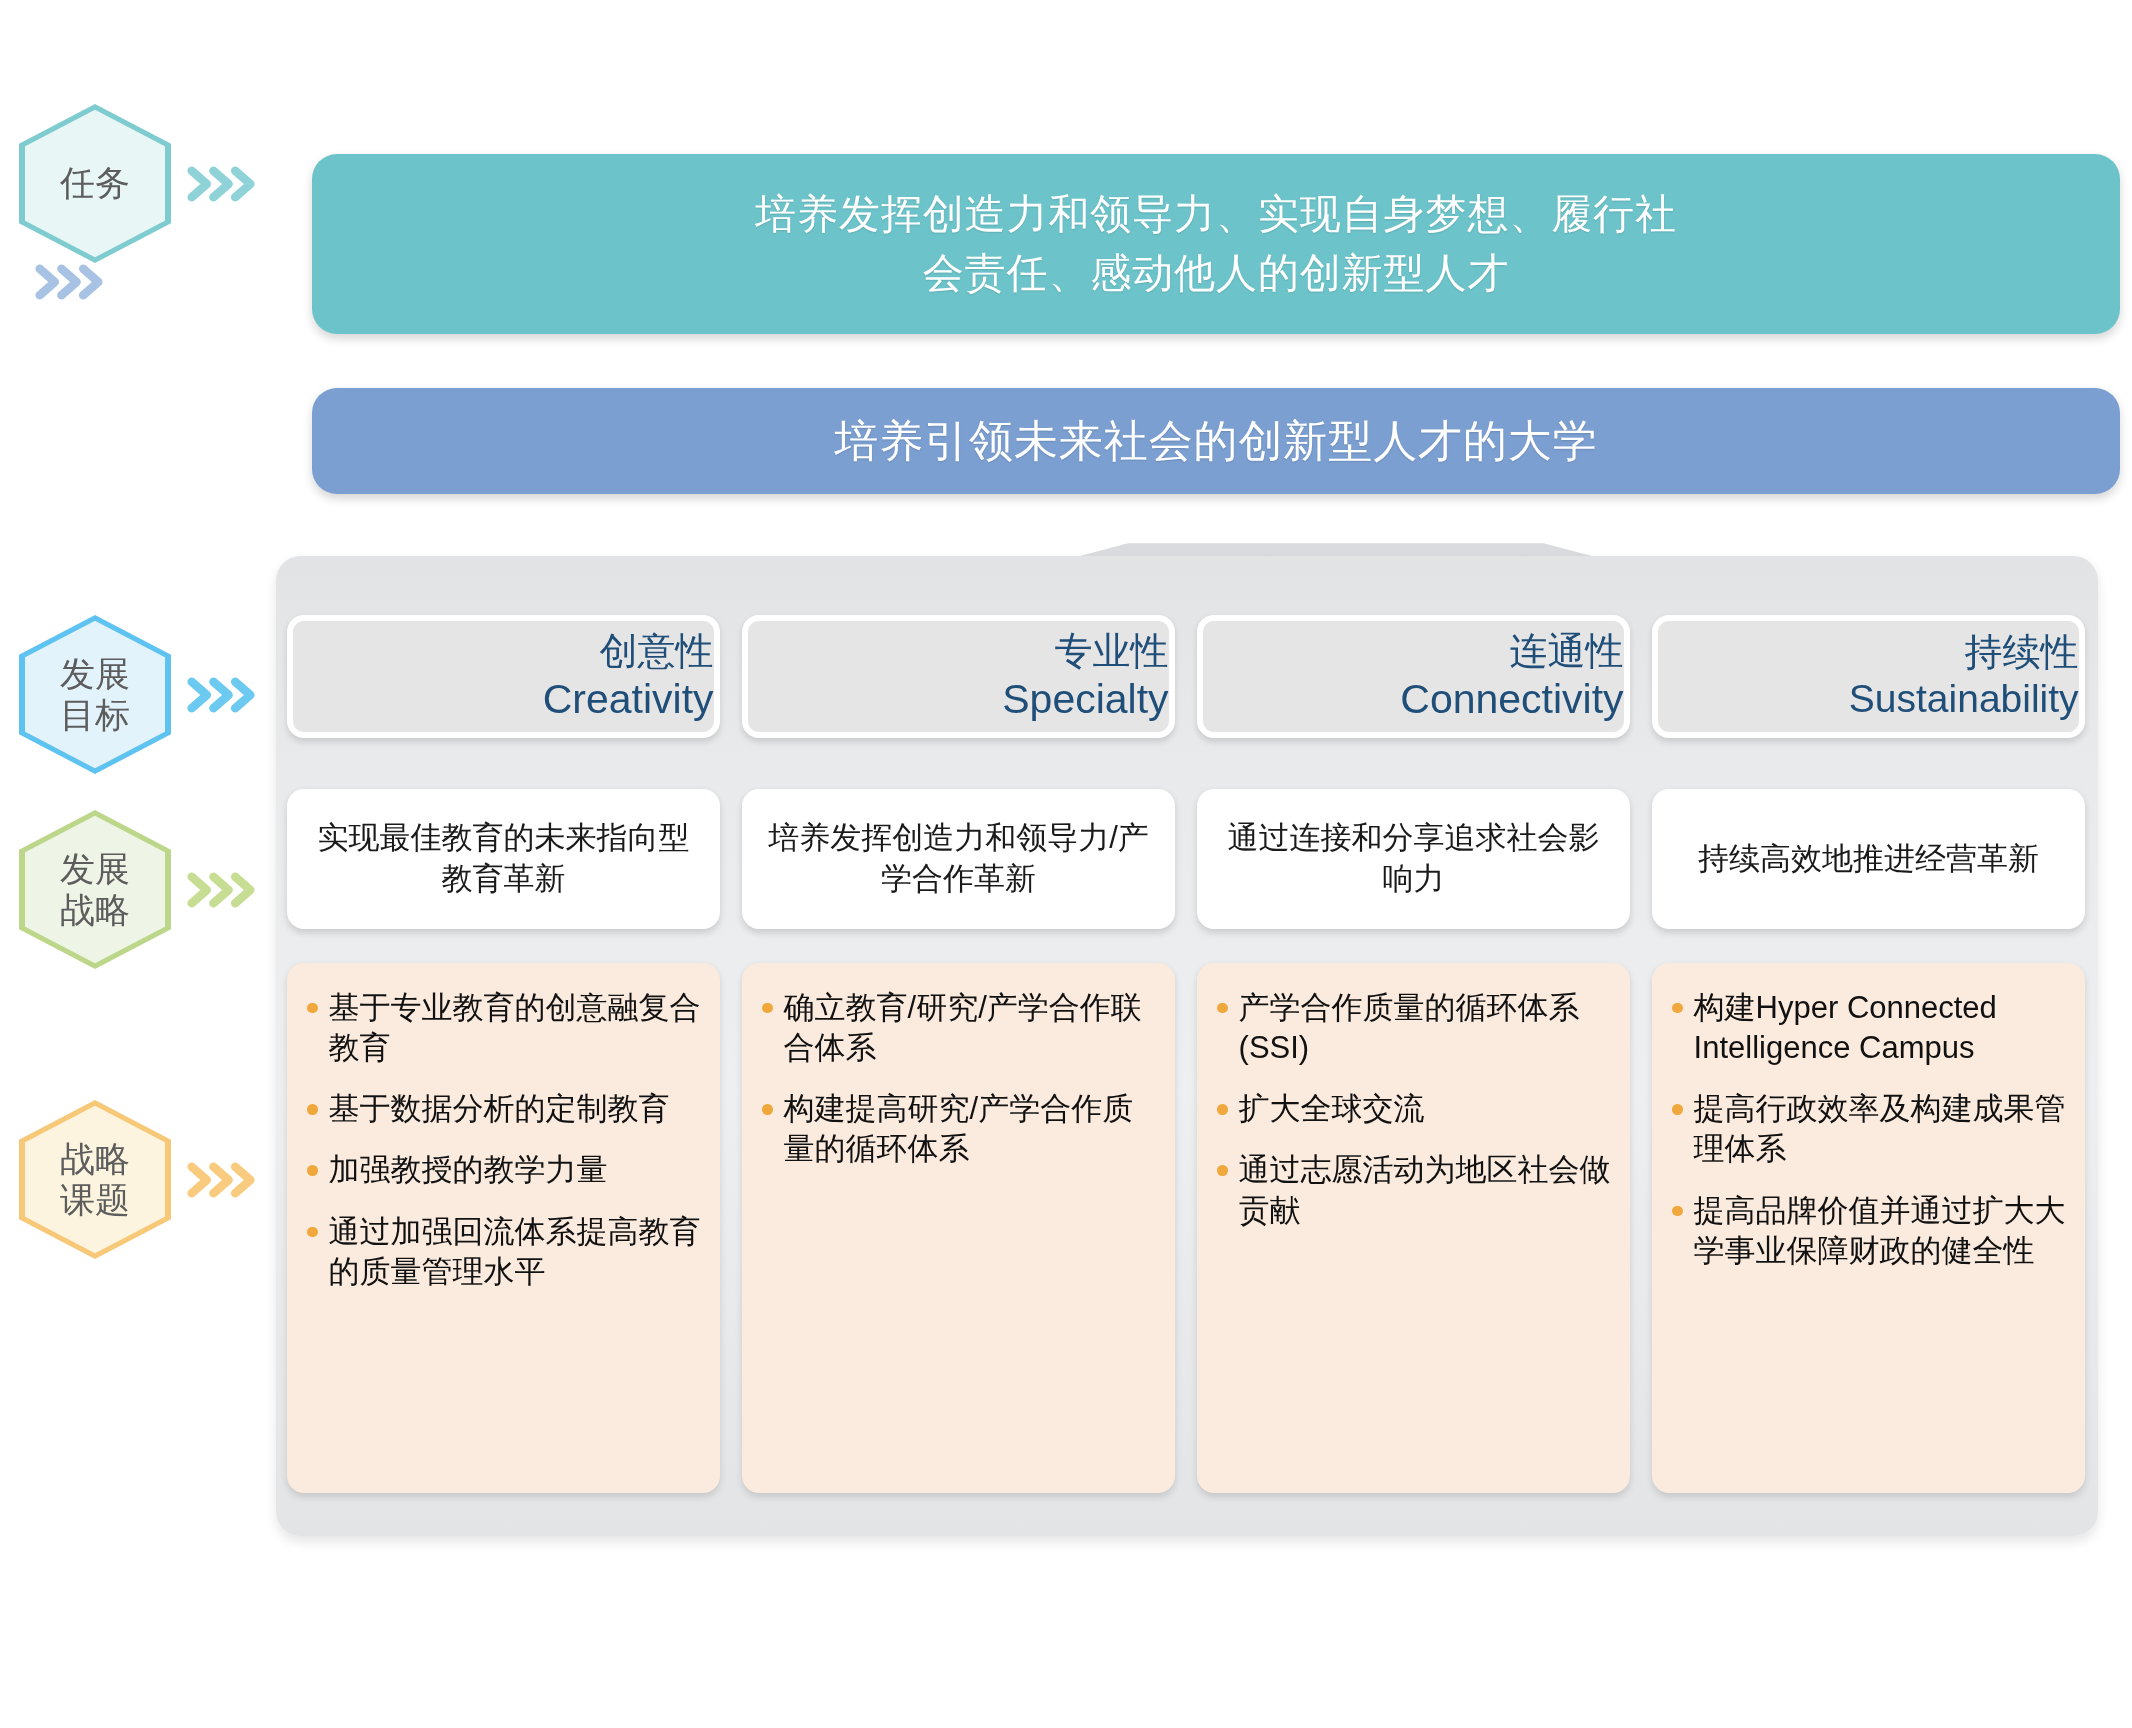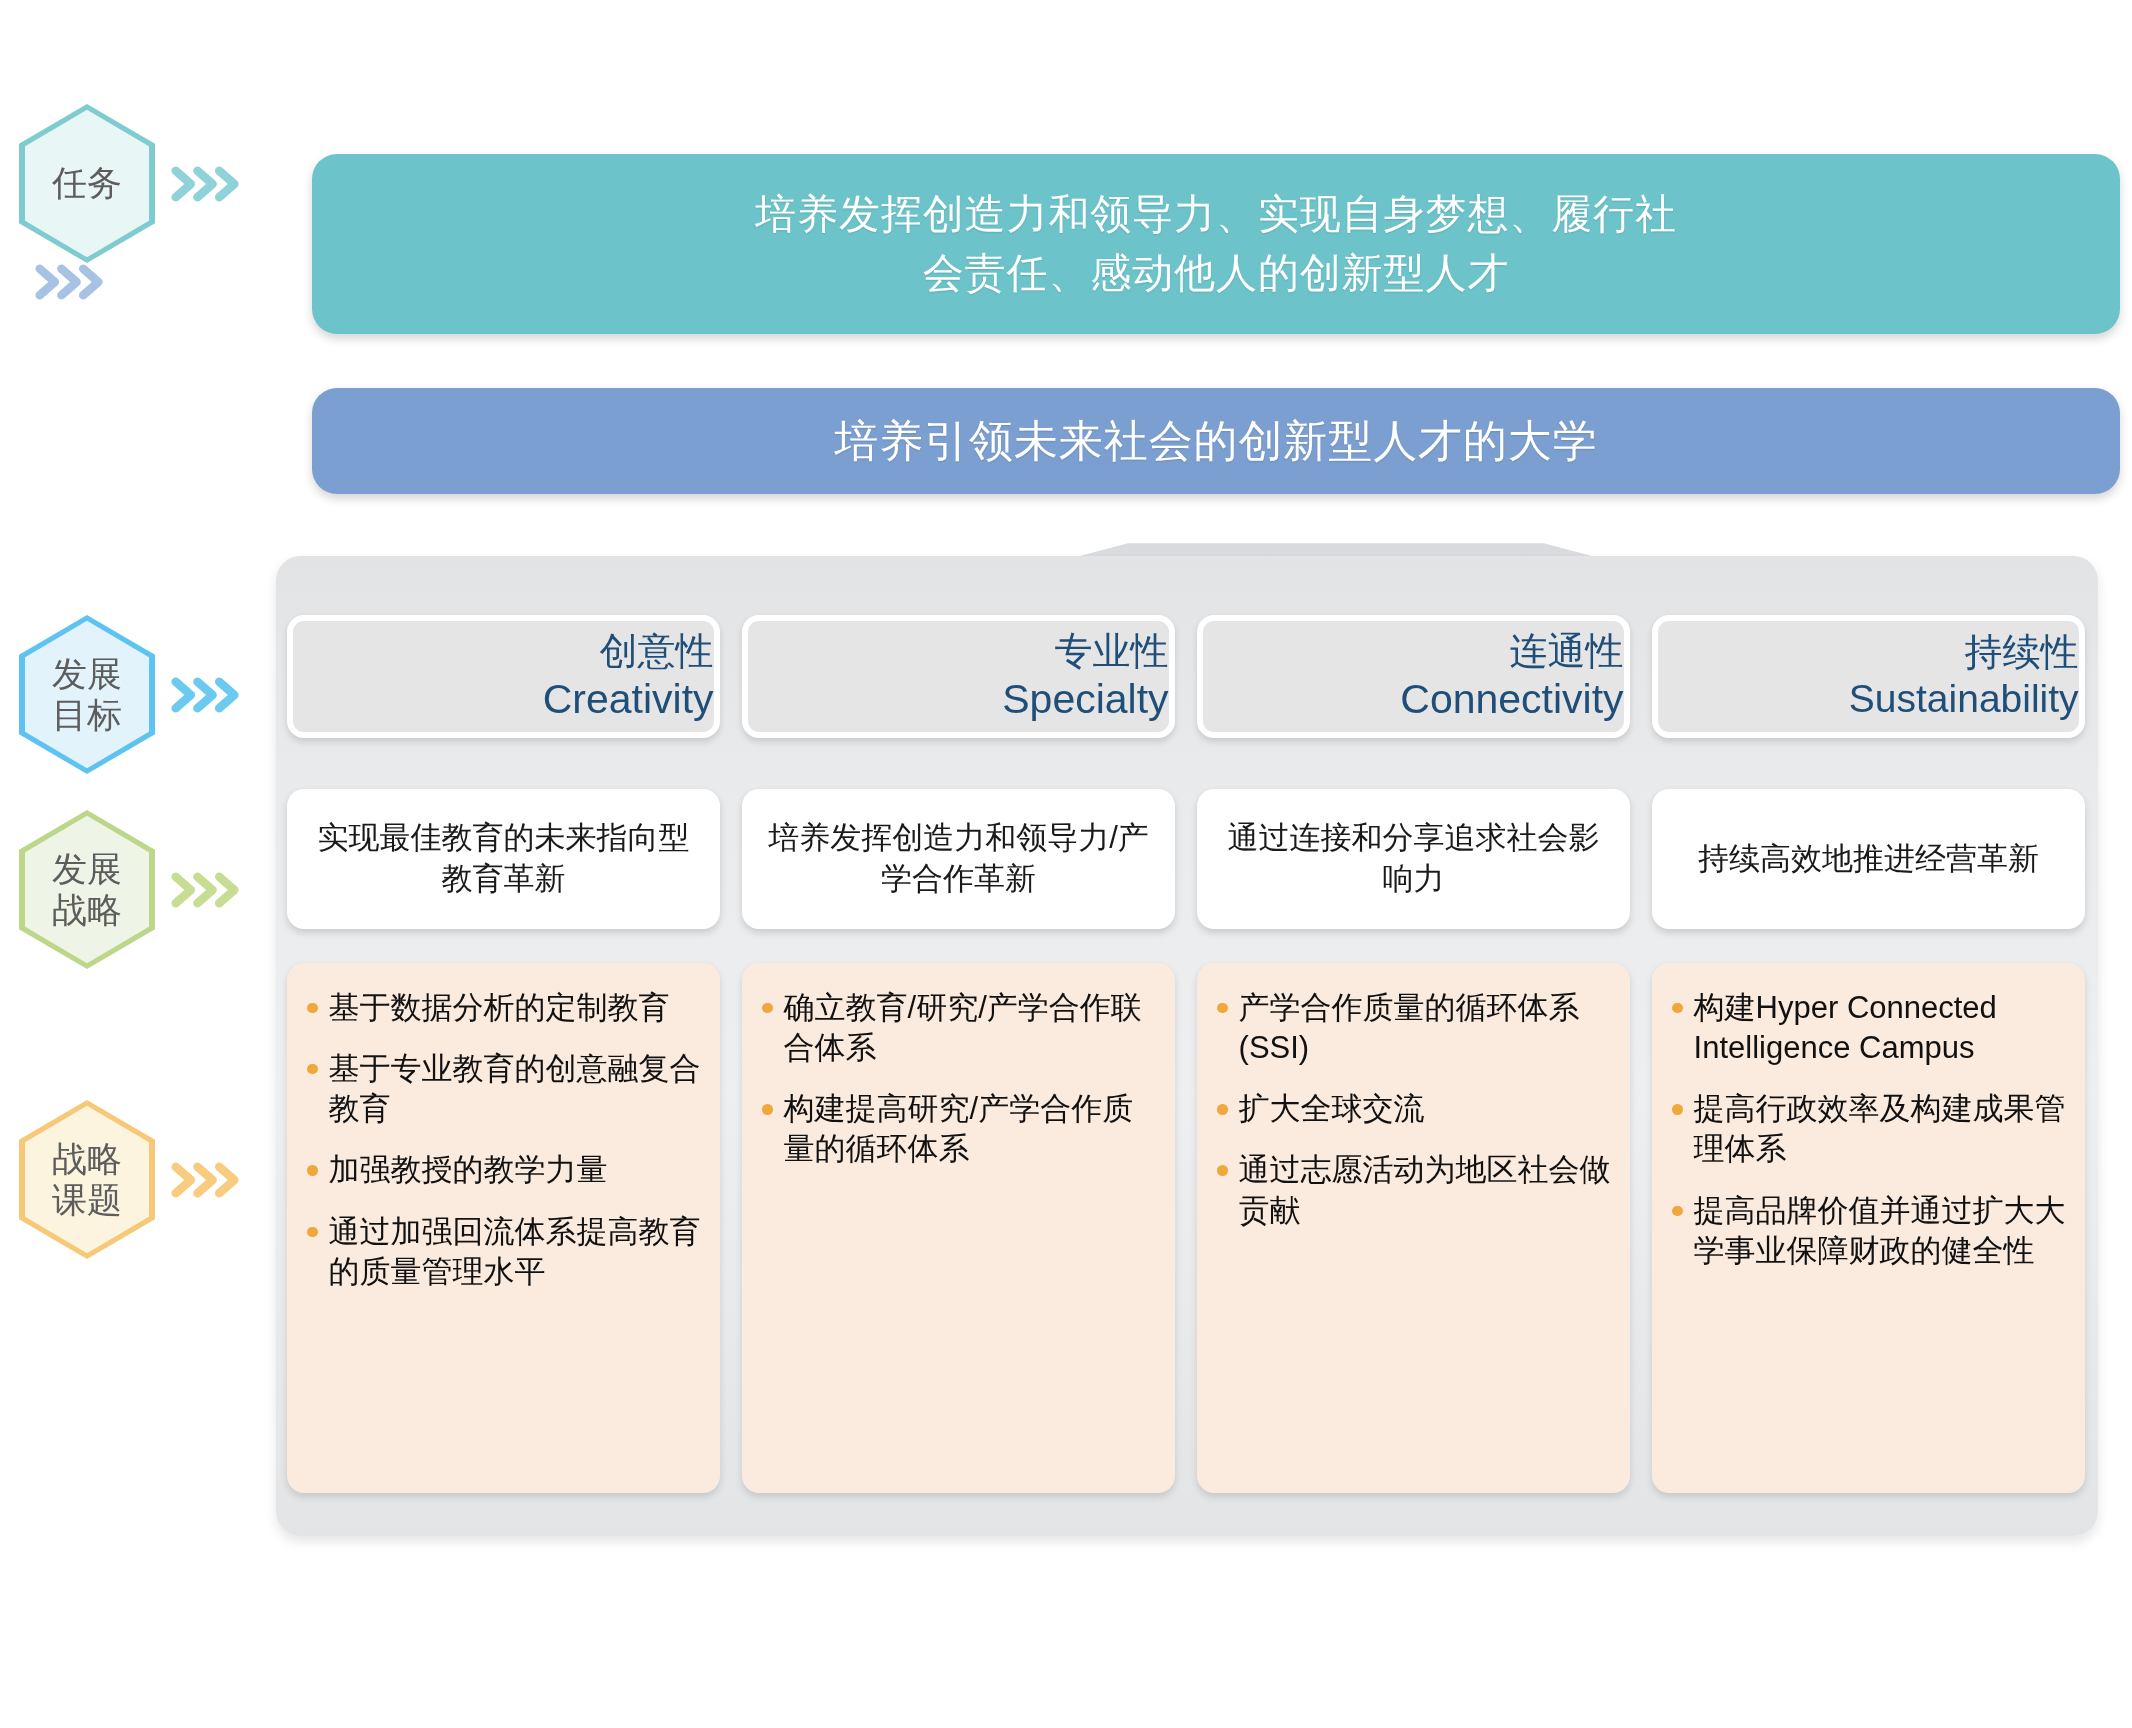--- a/index.html
+++ b/index.html
@@ -7,21 +7,21 @@
     width:2132px;height:1728px;
     background:#ffffff;
     font-family:"Liberation Sans","DejaVu Sans",sans-serif;
     overflow:hidden;
     position:relative;
   }
   .stage{position:absolute;inset:0;}
 
   
   .rail-row{position:absolute;display:flex;align-items:center;}
-  .hexwrap{position:relative;width:136px;height:159px;}
+  .hexwrap{position:relative;width:152px;height:159px;}
   .hexwrap .border{
     position:absolute;inset:0;
     clip-path:polygon(50% 0%,100% 25%,100% 75%,50% 100%,0% 75%,0% 25%);
   }
   .hexwrap .inner{
     position:absolute;inset:5.7px;
     clip-path:polygon(50% 0%,100% 25%,100% 75%,50% 100%,0% 75%,0% 25%);
     display:flex;flex-direction:column;align-items:center;justify-content:center;
     color:#5d5d5d;font-size:35px;line-height:1.16;text-align:center;
   }
@@ -245,22 +245,22 @@
     <div class="col">
       <div class="goal">
         <div class="cn">创意性</div>
         <div class="en">Creativity</div>
       </div>
       <div class="strategy">
         <span>实现最佳教育的未来指向型教育革新</span>
       </div>
       <div class="tasks">
         <ul>
+          <li>基于专业教育的创意融复合教育</li>
           <li>基于数据分析的定制教育</li>
-          <li>基于专业教育的创意融复合教育</li>
           <li>加强教授的教学力量</li>
           <li>通过加强回流体系提高教育的质量管理水平</li>
         </ul>
       </div>
     </div>
 
     <div class="col">
       <div class="goal">
         <div class="cn">专业性</div>
         <div class="en">Specialty</div>

